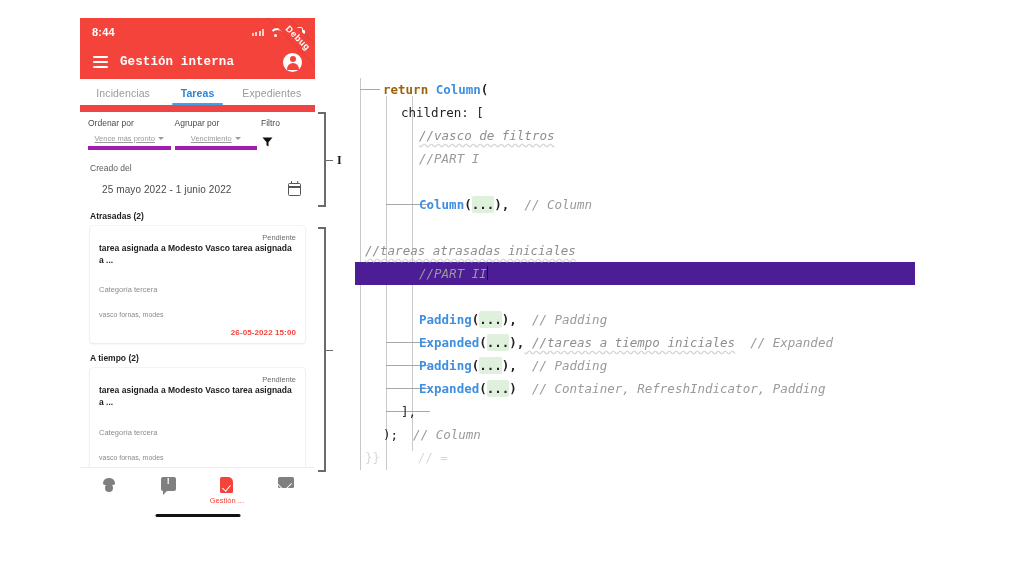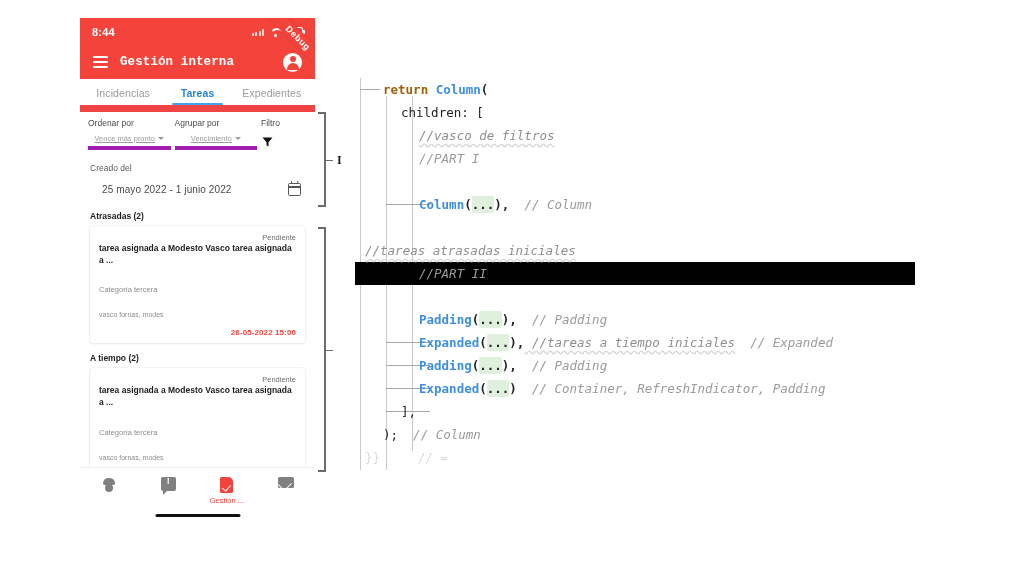--- a/index.html
+++ b/index.html
@@ -225,21 +225,21 @@
     width: 560px; height: 405px;
     background: #ffffff;
     font-family: "DejaVu Sans Mono", monospace;
     font-size: 12.5px;
     overflow: hidden;
   }
   .cline {
     position: relative; height: 23px; line-height: 23px;
     white-space: pre;
   }
-  .cline.hl { background: #000000; }
+  .cline.hl { background: #4c1d95; }
   .guides { position: absolute; left: 0; top: 0; bottom: 0; width: 100%; pointer-events: none; }
   .g { position: absolute; width: 1px; background: #c9c9c9; }
   .fold-arm { position: absolute; height: 1px; background: #a8a8a8; }
   .ctxt { position: relative; z-index: 2; }
   .kw { color: #a16207; font-weight: 700; }
   .cls { color: #3e8fe0; font-weight: 700; }
   .pun { color: #222; font-weight: 700; }
   .fold {
     background: #dff0dc; color: #222; font-weight: 700;
     border-radius: 2px; padding: 1px 0;

